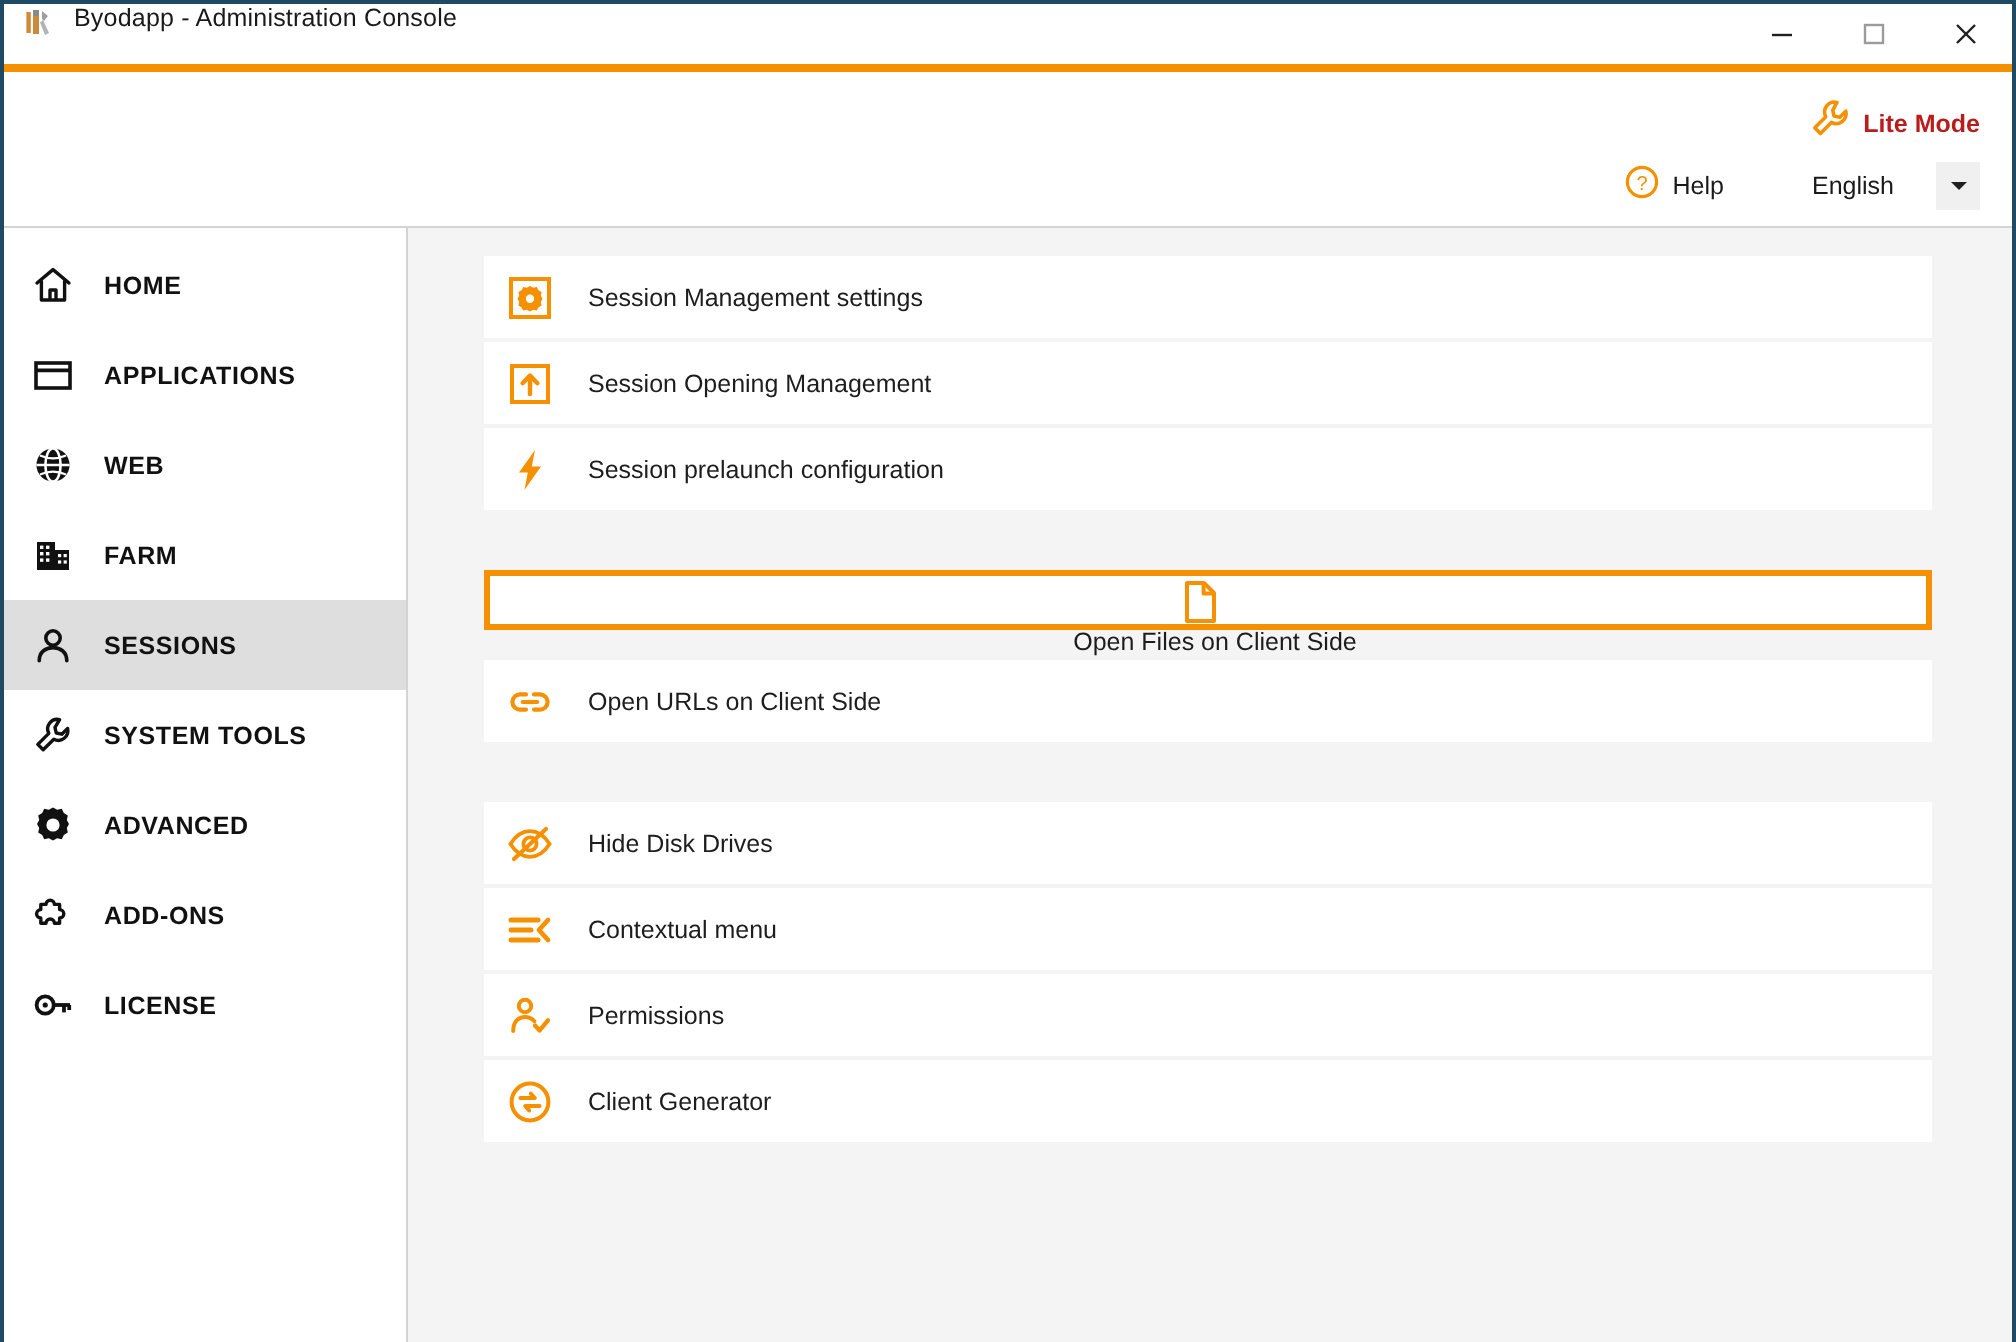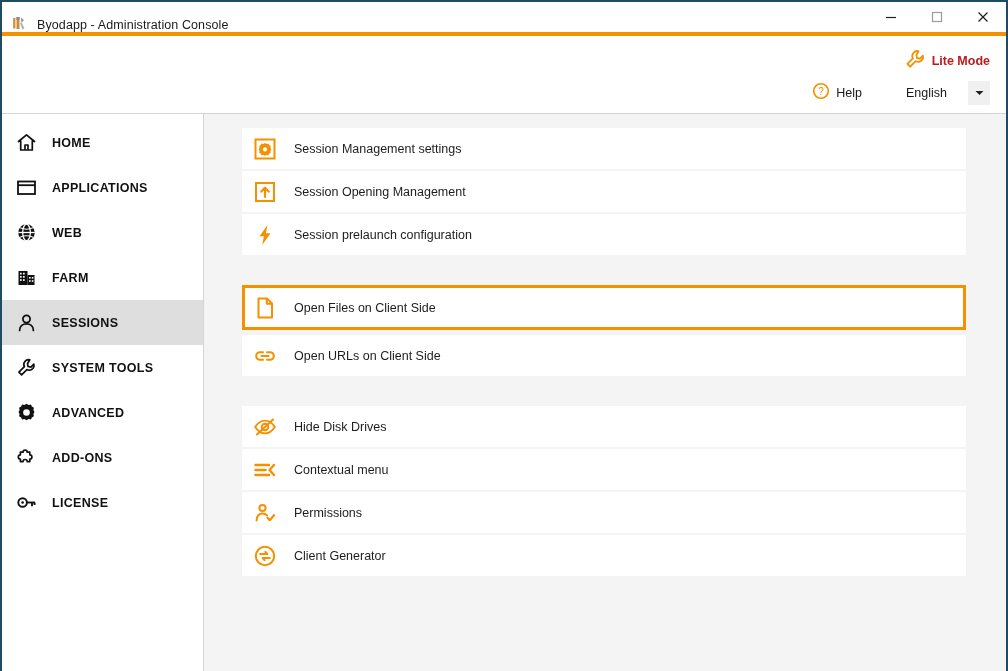--- a/index.html
+++ b/index.html
@@ -16,21 +16,21 @@
     border: 2px solid #1f4a63;
     background: #ffffff;
   }
 
   
   #titlebar {
     position: relative;
     height: 30px;
     background: #ffffff;
     display: flex;
-    align-items: flex-end;
+    align-items: flex-start;
     padding-left: 8px;
   }
   #titlebar-icon {
     width: 18px; height: 18px;
     flex: 0 0 18px;
     margin-right: 9px;
   }
   #title-text {
     font-size: 12.5px;
     color: #1a1a1a;
@@ -155,23 +155,24 @@
     margin: 0 40px 2px 38px;
     height: 41px;
     background: #ffffff;
     display: flex; align-items: center;
     padding-left: 10px;
     cursor: default;
     text-align: right;
   }
   .card.selected {
     border: 3px solid #f59000;
-    height: 45px;
+    height: 30px;
     padding-left: 7px;
-    margin-bottom: 5px;
+    margin-bottom: 15px;
+    flex-direction: column;
   }
   .card-icon {
     width: 26px; height: 26px; flex: 0 0 26px;
     display: flex; align-items: center; justify-content: center;
     margin-right: 16px;
   }
   .card-label {
     font-size: 12.5px;
     color: #1d1d1d;
     white-space: nowrap;

